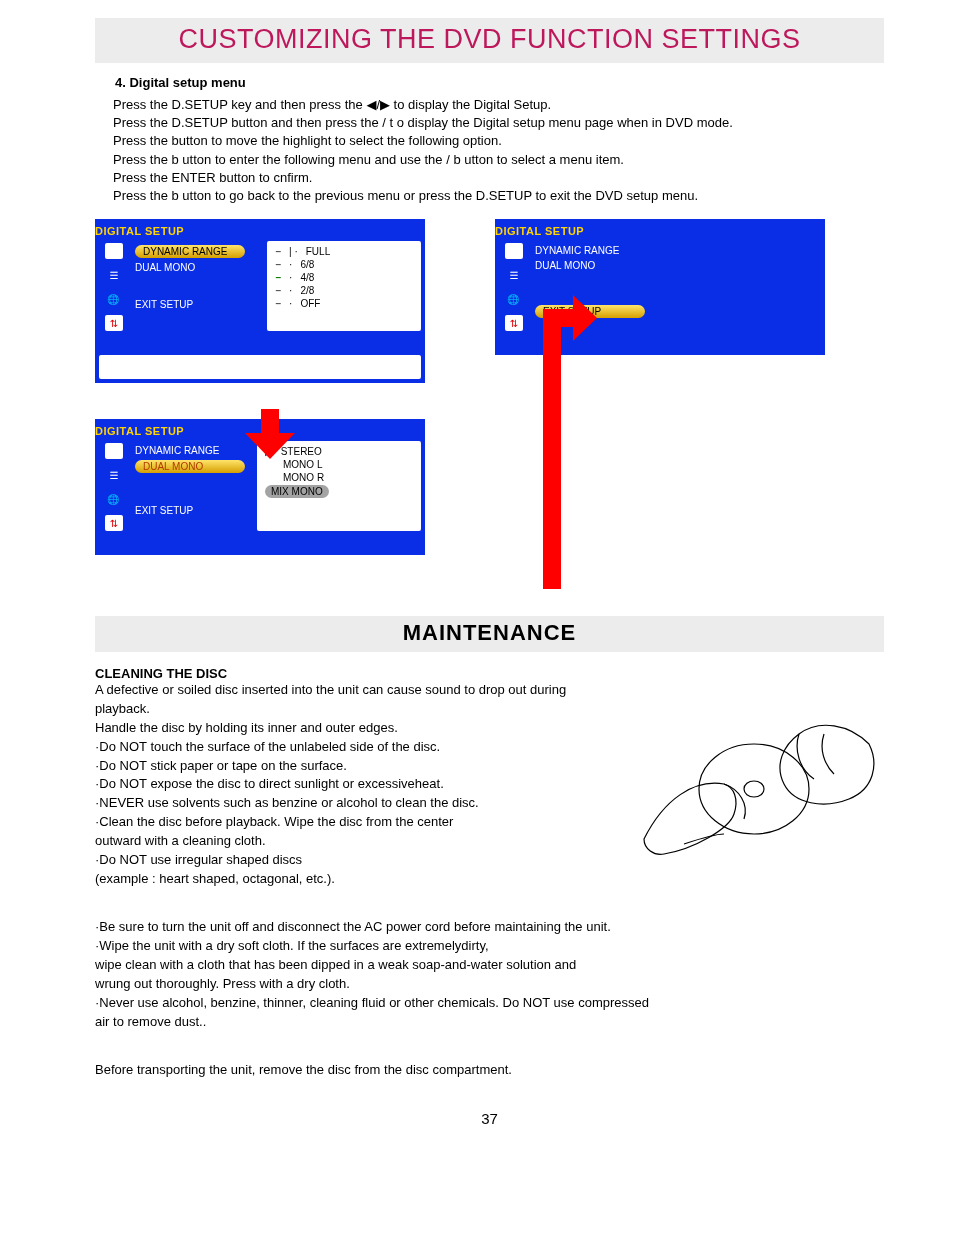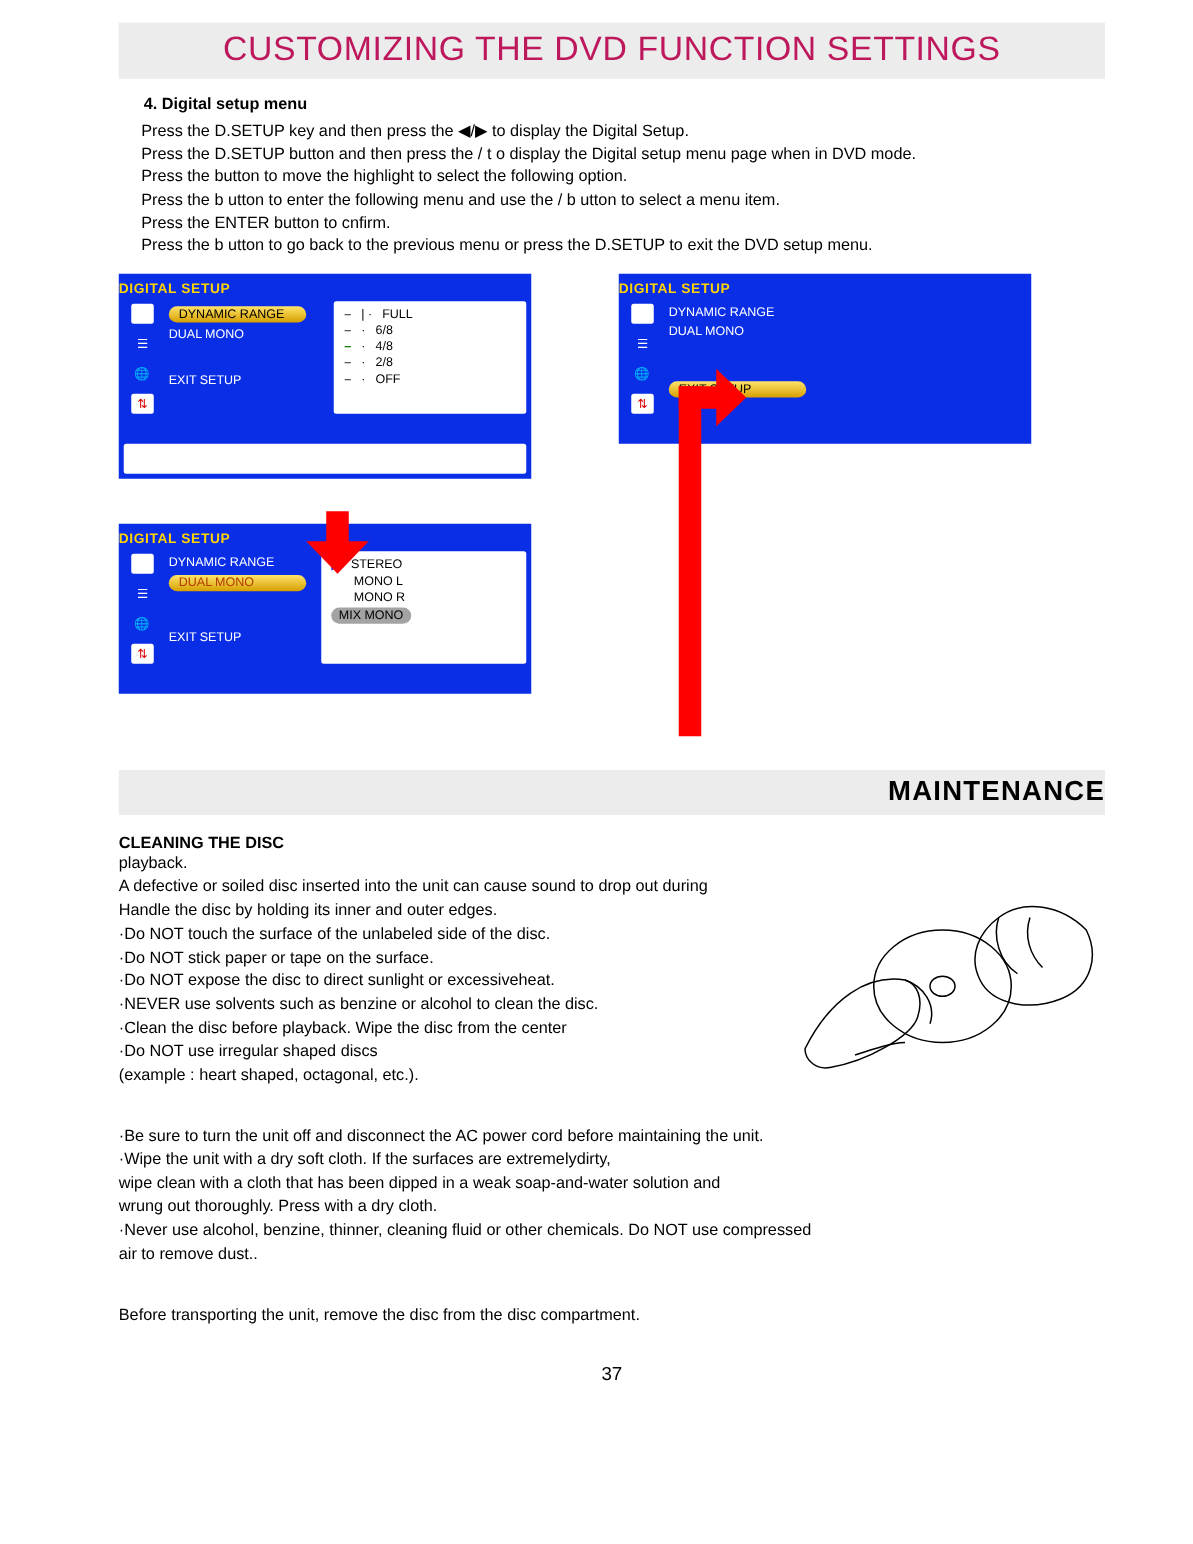--- a/index.html
+++ b/index.html
@@ -105,21 +105,21 @@
   }
   .red-arrow-L .stemV { position:absolute; left:108px; top:0; width:18px; height:280px; background:#ff0000;}
   .red-arrow-L .stemH { position:absolute; left:108px; top:0; width:40px; height:18px; background:#ff0000;}
   .red-arrow-L .head {
     position:absolute; left:138px; top:-14px;
     border-top:23px solid transparent; border-bottom:23px solid transparent; border-left:24px solid #ff0000;
   }
 
   .maint-title {
     background:#ececec;
-    text-align:right;
+    text-align:center;
     font-size:22px;
     font-weight:bold;
     letter-spacing:1px;
     padding:4px 0 6px;
     margin-top:22px;
   }
   .sub { font-weight:bold; font-size:13px; margin-top:14px; }
   .body-text { font-size:13px; line-height:1.45; }
   .bul { margin-left:0; }
   .maint-row { display:flex; gap:10px; align-items:flex-start; }
@@ -255,28 +255,29 @@
         <div class="head"></div>
     </div>
   </div>
 
   <div class="maint-title">MAINTENANCE</div>
 
   <div class="sub">CLEANING THE DISC</div>
 
   <div class="maint-row">
     <div class="body-text bul" style="flex:1;">
+      <div>A defective or soiled disc inserted into the unit can cause sound to drop out during</div>
       <div> playback.</div>
-      <div>A defective or soiled disc inserted into the unit can cause sound to drop out during</div>
       <div> Handle the disc by holding its inner and outer edges.</div>
       <div>·Do NOT touch the surface of the unlabeled side of the disc.</div>
       <div>·Do NOT stick paper or tape on the surface.</div>
       <div>·Do NOT expose the disc to direct sunlight or excessiveheat.</div>
       <div>·NEVER use solvents such as benzine or alcohol to clean the disc.</div>
       <div>·Clean the disc before playback. Wipe the disc from the center</div>
+      <div>outward with a cleaning cloth.</div>
       <div>·Do NOT use irregular shaped discs</div>
       <div> (example : heart shaped, octagonal, etc.).</div>
     </div>
     <div class="hands-illus">
       <svg viewBox="0 0 260 180" width="260" height="180">
         <g fill="none" stroke="#000" stroke-width="1.2">
           <ellipse cx="130" cy="100" rx="55" ry="45"></ellipse>
           <ellipse cx="130" cy="100" rx="10" ry="8"></ellipse>
           <path d="M20 150 C40 110,70 90,100 95 C110 98,115 110,110 125 C105 140,70 160,40 165 C30 167,20 160,20 150 Z"></path>
           <path d="M245 55 C225 35,195 30,175 45 C160 56,150 75,160 95 C170 115,200 120,225 110 C250 100,255 75,245 55 Z"></path>

